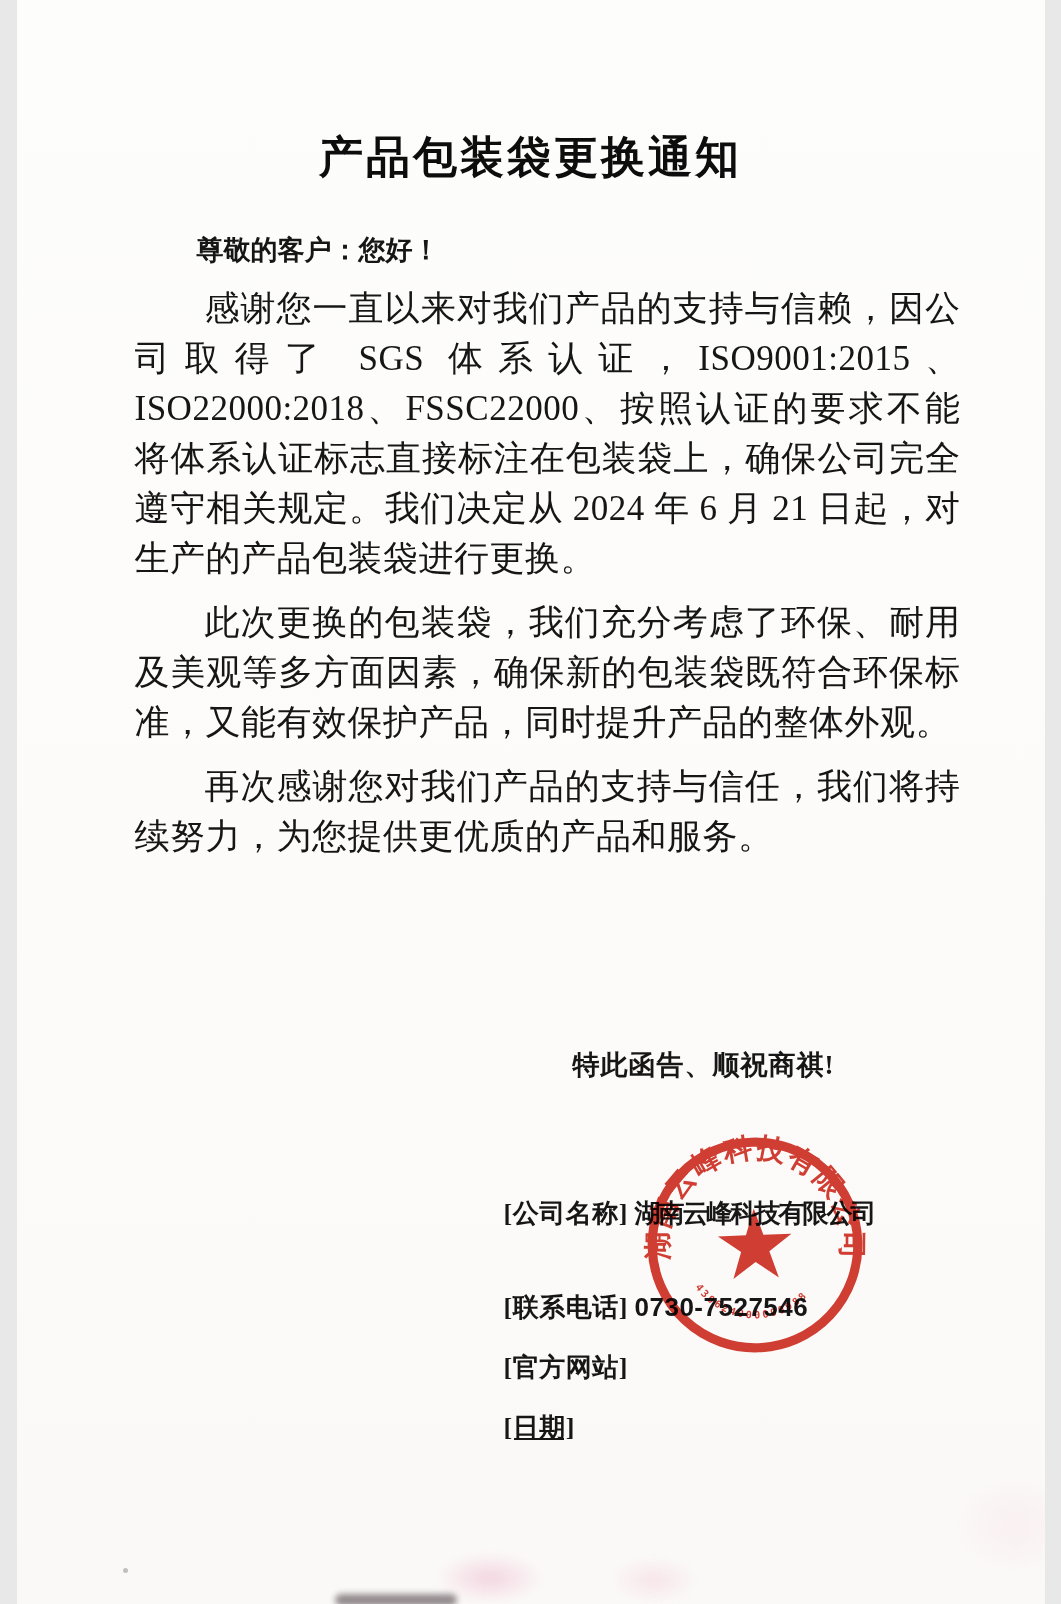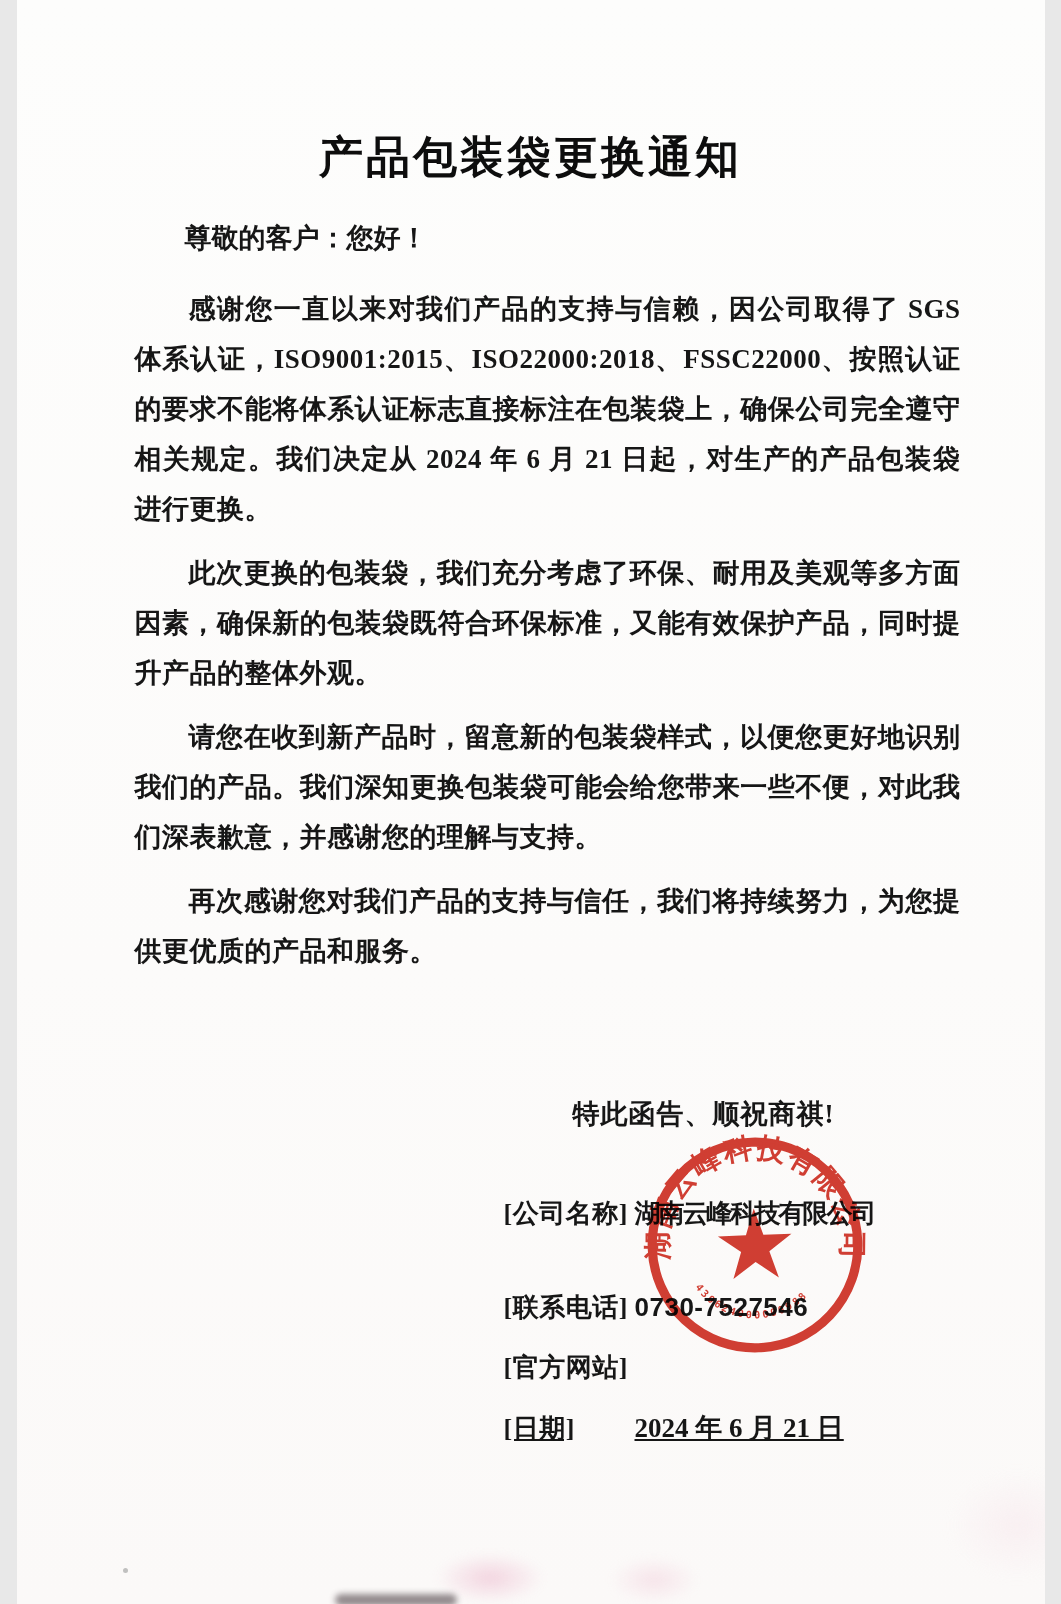--- a/index.html
+++ b/index.html
@@ -12,37 +12,37 @@
     font-family:"Liberation Serif","DejaVu Serif",serif;
     color:#161616;
   }
   .title{
     position:absolute;left:0;top:128px;width:100%;
     margin:0;text-align:center;
     font-size:44px;font-weight:700;letter-spacing:3px;
     color:#0d0d0d;
   }
   .greeting{
-    position:absolute;left:164px;top:216px;margin:4px;
+    position:absolute;left:164px;top:216px;margin:16px;
     font-size:27px;font-weight:700;
   }
   .body-text{
     position:absolute;left:118px;top:284px;width:826px;
   }
   .para{
     margin:0 0 14px 0;
-    font-size:27px;font-weight:700;
+    font-size:35px;font-weight:400;
     line-height:50px;
     text-indent:2em;
     text-align:justify;
     text-justify:inter-ideograph;
     letter-spacing:0.5px;
   }
   .closing{
-    position:absolute;left:556px;top:1096px;margin:0;
+    position:absolute;left:556px;top:1047px;margin:0;
     font-size:27px;font-weight:700;letter-spacing:1px;
   }
   .info-row{
     position:absolute;left:487px;display:flex;align-items:baseline;
   }
   .info-label{
     width:131px;flex:0 0 131px;
     font-size:26px;font-weight:700;letter-spacing:0.5px;
   }
   .info-value{
@@ -92,21 +92,20 @@
 
 <div class="page">
 
   <h1 class="title">产品包装袋更换通知</h1>
 
   <p class="greeting">尊敬的客户：您好！</p>
 
   <div class="body-text">
     <p class="para">感谢您一直以来对我们产品的支持与信赖，因公司取得了 SGS 体系认证，ISO9001:2015、ISO22000:2018、FSSC22000、按照认证的要求不能将体系认证标志直接标注在包装袋上，确保公司完全遵守相关规定。我们决定从 2024 年 6 月 21 日起，对生产的产品包装袋进行更换。</p>
     <p class="para">此次更换的包装袋，我们充分考虑了环保、耐用及美观等多方面因素，确保新的包装袋既符合环保标准，又能有效保护产品，同时提升产品的整体外观。</p>
-    <p class="para">请您在收到新产品时，留意新的包装袋样式，以便您更好地识别我们的产品。我们深知更换包装袋可能会给您带来一些不便，对此我们深表歉意，并感谢您的理解与支持。</p>
     <p class="para">再次感谢您对我们产品的支持与信任，我们将持续努力，为您提供更优质的产品和服务。</p>
   </div>
 
   <p class="closing">特此函告、顺祝商祺!</p>
 
   <div class="info-row row-company">
     <span class="info-label">[公司名称]</span>
     <span class="info-value value-cjk">湖南云峰科技有限公司</span>
   </div>
 
@@ -114,21 +113,20 @@
     <span class="info-label">[联系电话]</span>
     <span class="info-value value-latin">0730-7527546</span>
   </div>
 
   <div class="info-row row-website">
     <span class="info-label">[官方网站]</span>
   </div>
 
   <div class="info-row row-date">
     <span class="info-label">[日期]</span>
-    <span class="info-value">2024 年 6 月 21 日</span>
   </div>
 
   <svg class="stamp" viewBox="0 0 224 224" aria-hidden="true">
     <defs>
       <path id="ringTextPath" d="M 26.8 124 A 86 86 0 1 1 197.2 124" fill="none"></path>
       <path id="serialPath" d="M 49.6 148 A 72 72 0 0 0 174.4 148" fill="none"></path>
     </defs>
     <circle cx="112" cy="112" r="101" fill="none" stroke="#cf2a1d" stroke-width="9"></circle>
     <path fill="#cf2a1d" d="M112,76 L120.58,102.19 L148.14,102.26 L125.89,118.51 L134.34,144.74 L112,128.6 L89.66,144.74 L98.11,118.51 L75.86,102.26 L103.42,102.19 Z"></path>
     <text class="ring-text" fill="#cf2a1d">

